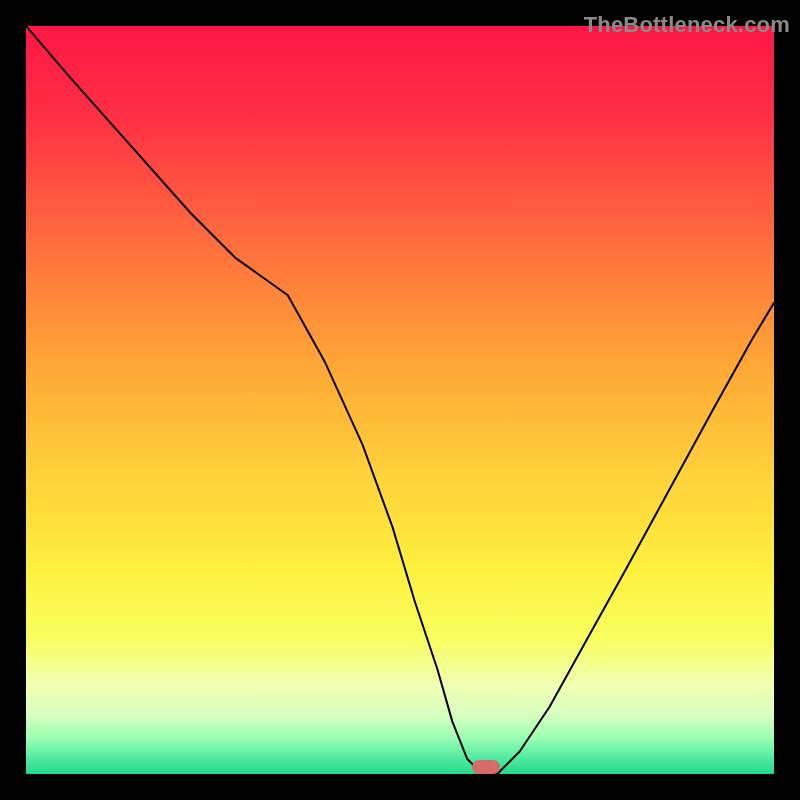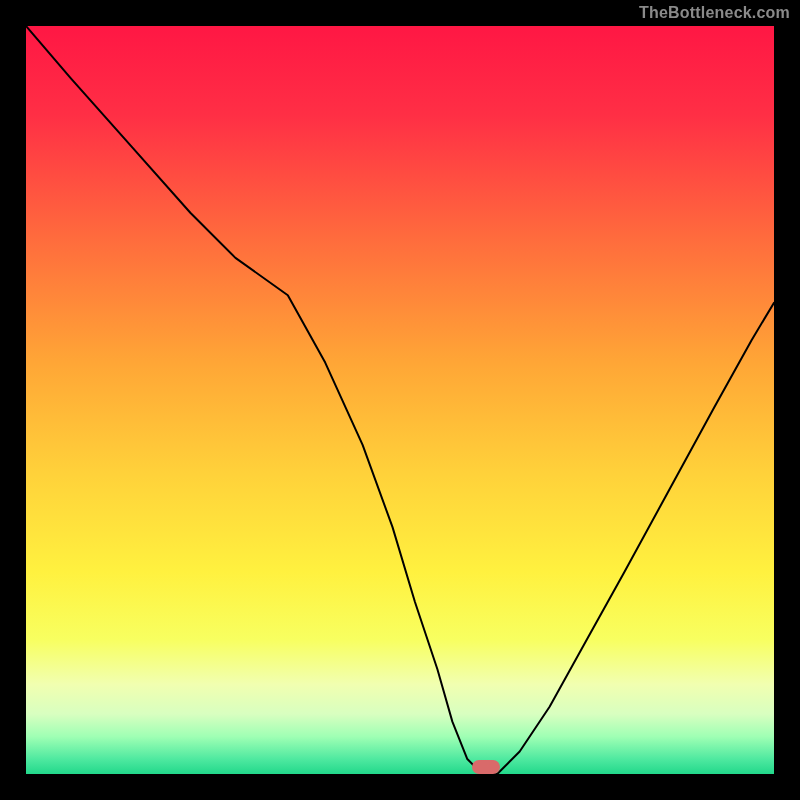--- a/index.html
+++ b/index.html
@@ -43,24 +43,24 @@
   }
   .marker {
     position: absolute;
     width: 28px;
     height: 14px;
     border-radius: 7px;
     transform: translate(-50%, -50%);
   }
   .watermark {
     position: absolute;
-    top: 4px;
+    top: 12px;
     right: 10px;
     font-family: Arial, Helvetica, sans-serif;
-    font-size: 16px;
+    font-size: 22px;
     font-weight: bold;
     color: #8a8a8a;
     letter-spacing: 0.2px;
     user-select: none;
   }
 </style>
 </head>
 <body>
 
 <div class="frame">

